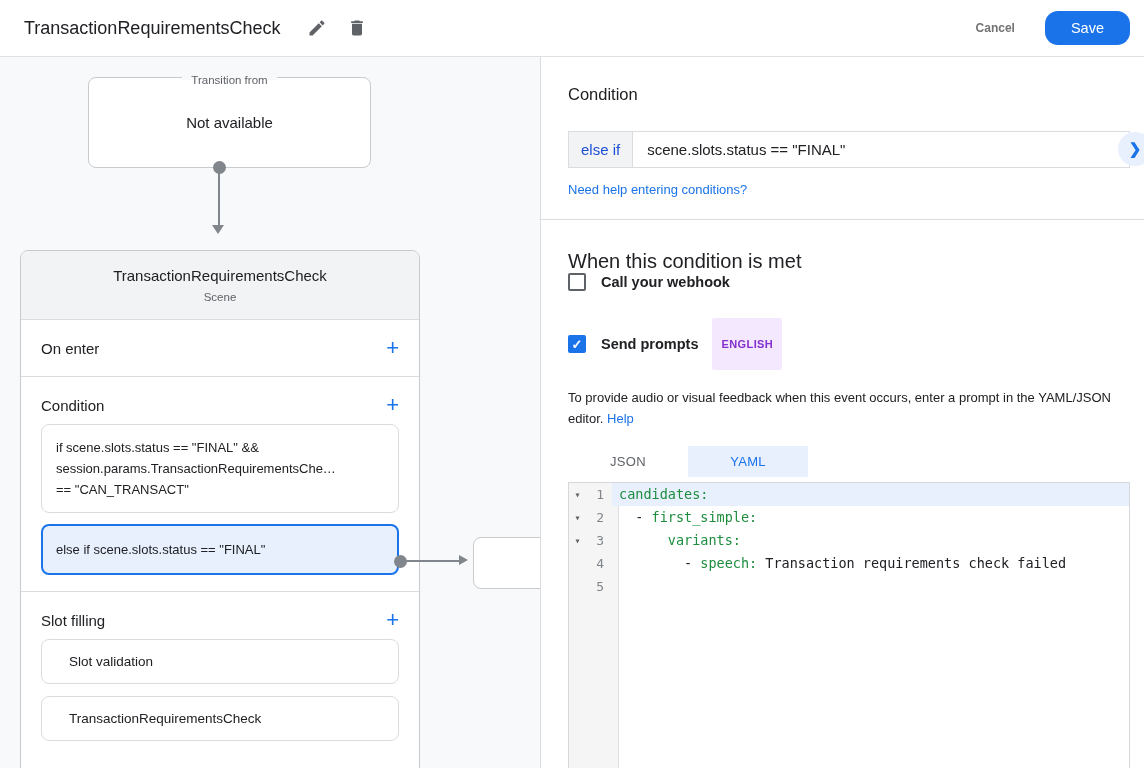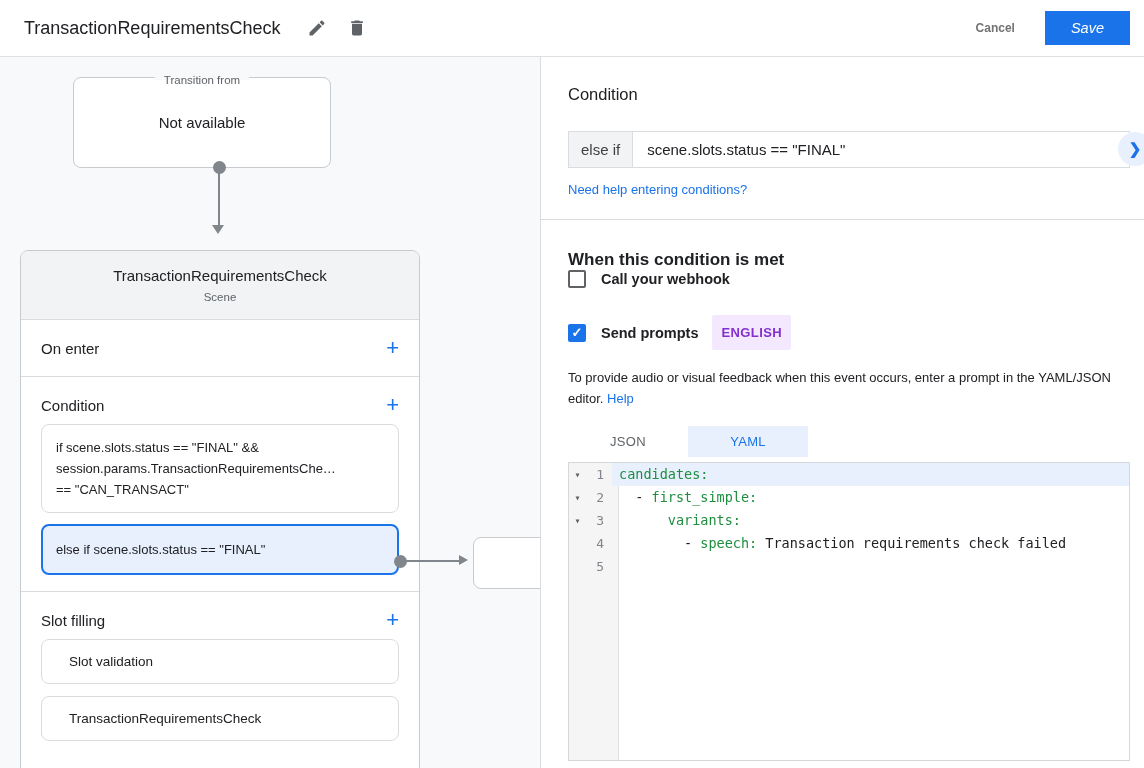--- a/index.html
+++ b/index.html
@@ -10,34 +10,34 @@
   .topbar { height:57px; background:#fff; border-bottom:1px solid #e0e0e0;
     display:flex; align-items:center; justify-content:space-between; padding:0 14px 0 24px; }
   .tb-left { display:flex; align-items:center; gap:6px; }
   .tb-title { font-size:18px; font-weight:400; color:#202124; margin-right:14px; }
   .icon-btn { background:none; border:none; width:34px; height:34px; border-radius:50%;
     display:flex; align-items:center; justify-content:center; cursor:pointer; }
   .icon-btn svg { fill:#5f6368; }
   .tb-right { display:flex; align-items:center; }
   .btn-cancel { background:none; border:none; color:#737373; font-size:12px; font-weight:700;
     margin-right:30px; cursor:pointer; font-family:inherit; }
-  .btn-save { background:#1a73e8; color:#fff; border:none; border-radius:0;
-    padding:9px 26px; font-size:14.5px; font-weight:500; cursor:pointer; font-family:inherit;font-style:italic; }
+  .btn-save { background:#1a73e8; color:#fff; border:none; border-radius:13px;
+    padding:9px 26px; font-size:14.5px; font-weight:500; cursor:pointer; font-family:inherit; }
 
   
   .main { display:flex; height:711px; }
   .canvas { position:relative; width:540px; height:711px; background:#f8f9fa; overflow:hidden; flex:none; }
   .panel { position:relative; width:604px; height:711px; background:#fff;
     border-left:1px solid #dadce0; padding:0 14px 0 27px; overflow:hidden; }
 
   
   .node-legend { position:absolute; top:-8px; left:0; right:0; text-align:center; pointer-events:none; }
   .node-legend span { display:inline-block; padding:0 9px; font-size:11.5px; color:#5f6368;
     background:linear-gradient(180deg,#f8f9fa 50%,#ffffff 50%); }
-  .from-box { position:absolute; left:73px; top:20px; width:258px; height:91px;
+  .from-box { position:absolute; left:88px; top:20px; width:283px; height:91px;
     background:#fff; border:1px solid #c8cbce; border-radius:8px;
     display:flex; align-items:center; justify-content:center; }
   .from-box .content { font-size:15px; color:#202124; }
 
   .conn-dot { position:absolute; width:13px; height:13px; border-radius:50%; background:#80868b; }
   .conn-line-v { position:absolute; width:2px; background:#80868b; }
   .conn-line-h { position:absolute; height:2px; background:#80868b; }
   .arrow-down { position:absolute; width:0; height:0;
     border-left:6px solid transparent; border-right:6px solid transparent; border-top:9px solid #80868b; }
   .arrow-right { position:absolute; width:0; height:0;
@@ -68,36 +68,36 @@
   .target-box { position:absolute; left:473px; top:480px; width:78px; height:52px;
     background:#fff; border:1px solid #c8cbce; border-radius:8px; }
 
   
   .panel-heading { margin-top:28px; font-size:16.5px; font-weight:400; color:#202124; }
   .collapse-btn { position:absolute; top:75px; right:-8px; width:34px; height:34px;
     border:none; border-radius:50%; background:#e8f0fe; color:#1a73e8;
     font-size:15px; font-weight:700; display:flex; align-items:center; justify-content:center; cursor:pointer; }
   .cond-input-group { margin-top:27px; display:flex; height:37px; border:1px solid #dadce0; background:#fff; }
   .cond-prefix { background:#f1f3f4; border-right:1px solid #dadce0; padding:16px 12px;
-    display:flex; align-items:center; font-size:15px; color:#404040; flex:none;text-align:right; }
+    display:flex; align-items:center; font-size:15px; color:#1d4ed8; flex:none;text-align:right; }
   .cond-input { flex:1; border:none; outline:none; padding:0 14px; font-size:15px;
     color:#202124; font-family:inherit; background:transparent; }
   .help-link { display:inline-block; margin-top:14px; font-size:13px; color:#1a73e8;
     text-decoration:none; cursor:pointer; }
   .panel-divider { margin:21px -14px 0 -27px; border-top:1px solid #dadce0; }
-  .when-heading { margin-top:30px; font-size:17px; font-weight:700; }
+  .when-heading { margin-top:30px; font-size:20px; font-weight:400; }
   .check-row { display:flex; align-items:center; }
   .check-row + .check-row { margin-top:27px; }
   .checkbox { width:18px; height:18px; border-radius:2px; flex:none; cursor:pointer; }
   .checkbox.unchecked { border:2px solid #5f6368; background:#fff; }
   .checkbox.checked { background:#1a73e8; color:#fff; font-size:13px; font-weight:700;
     display:flex; align-items:center; justify-content:center; }
   .check-label { margin-left:15px; font-size:14.5px; font-weight:700; color:#202124; }
-  .lang-badge { margin-left:14px; background:#f3e8fd; color:#8430ce; font-size:13px;
-    font-weight:700; letter-spacing:.4px; padding:10px 9px; border-radius:2px; }
+  .lang-badge { margin-left:14px; background:#f3e8fd; color:#8430ce; font-size:11px;
+    font-weight:700; letter-spacing:.4px; padding:20px 9px; border-radius:2px; }
   .desc { margin-top:18px; font-size:13px; line-height:1.6; color:#202124; max-width:575px; }
   .desc a { color:#1a73e8; text-decoration:none; cursor:pointer; }
   .tabs { margin-top:16px; display:flex; }
   .tab { width:120px; height:31px; border:none; background:none; display:flex; align-items:center;
     justify-content:center; font-size:13px; font-weight:500; letter-spacing:.3px;
     color:#5f6368; cursor:pointer; font-family:inherit; }
   .tab.active { background:#e8f0fe; color:#1a73e8; }
 
   
   .editor { margin-top:5px; border:1px solid #d5d8da; height:299px; position:relative;

